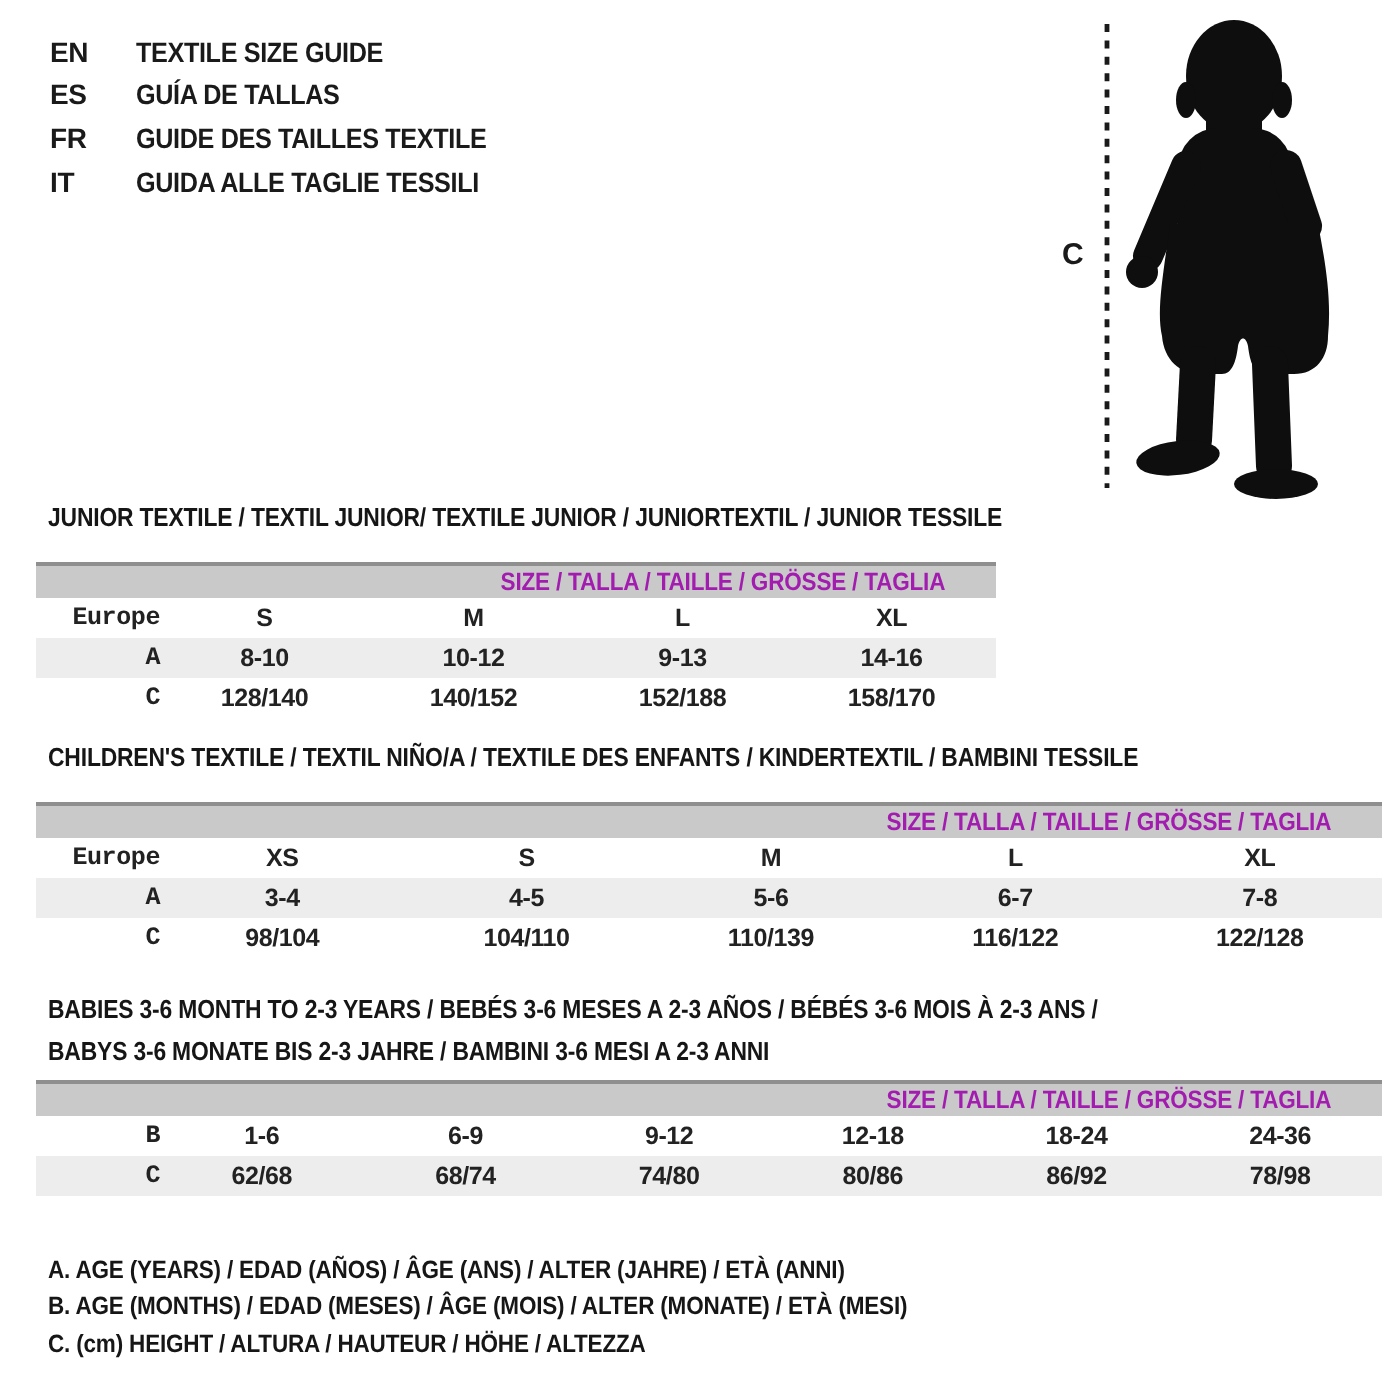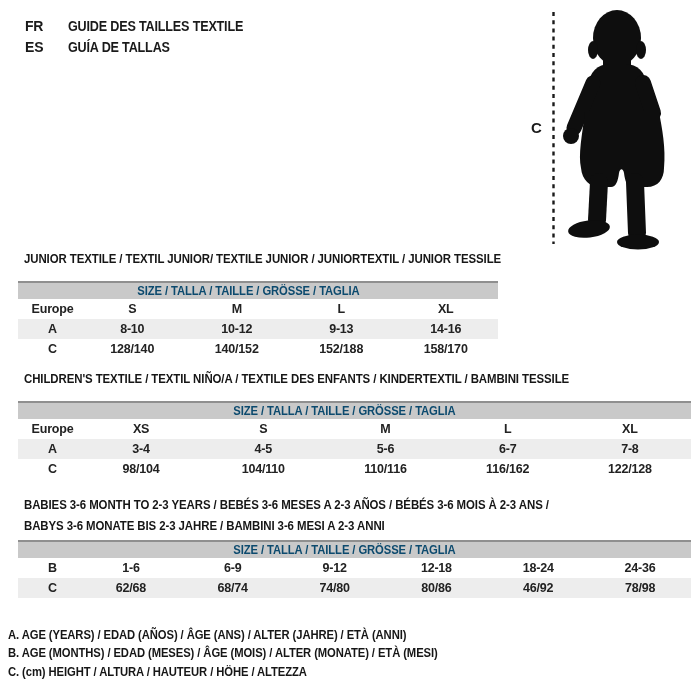--- a/index.html
+++ b/index.html
@@ -33,53 +33,61 @@
   
   .size-table {
     position:absolute; border-collapse:collapse; table-layout:fixed;
     font-size:12.5px; color:#222;
   }
   .t1 { left:18px; top:281px; width:480px; }
   .t2 { left:18px; top:401px; width:673px; }
   .t3 { left:18px; top:540px; width:673px; }
   .size-table th.bar {
     background:#c9c9c9; border-top:2px solid #8f8f8f;
-    height:16px; text-align:center; font-weight:700; color:#0c4a6e; padding:0;
+    height:16px; text-align:right; font-weight:700; color:#a21caf; padding:0;
   }
   .size-table th.bar .bar-text {
     display:inline-block; padding-left:7px; white-space:nowrap;
     letter-spacing:-0.1px; transform:scaleX(0.9); transform-origin:left center;
     font-size:12.5px;
   }
   .size-table td {
     height:20px; text-align:center; font-weight:700; letter-spacing:-0.2px; padding:0;
   }
-  .size-table td.row-label { text-align:center; padding-left:7px; }
+  .size-table td.row-label { text-align:right; padding-left:7px;font-family:Liberation Mono, monospace; }
   .size-table tbody tr:nth-child(2) { background:#ededed; }
 
   
-  .legend { position:absolute; left:8px; top:626px; }
+  .legend { position:absolute; left:24px; top:626px; }
   .legend-line {
     font-size:12.5px; font-weight:700; line-height:18.3px; white-space:nowrap;
     letter-spacing:-0.1px; transform:scaleX(0.9); transform-origin:left top; color:#161616;
   }
 </style>
 </head>
 <body>
 
 <div class="canvas">
 
   <div class="languages">
       <div class="lang-row">
+        <span class="lang-code">EN</span>
+        <span class="lang-label">TEXTILE SIZE GUIDE</span>
+      </div>
+      <div class="lang-row">
+        <span class="lang-code">ES</span>
+        <span class="lang-label">GUÍA DE TALLAS</span>
+      </div>
+      <div class="lang-row">
         <span class="lang-code">FR</span>
         <span class="lang-label">GUIDE DES TAILLES TEXTILE</span>
       </div>
       <div class="lang-row">
-        <span class="lang-code">ES</span>
-        <span class="lang-label">GUÍA DE TALLAS</span>
+        <span class="lang-code">IT</span>
+        <span class="lang-label">GUIDA ALLE TAGLIE TESSILI</span>
       </div>
     </div>
 
   <svg class="figure-svg" viewBox="0 0 150 255" aria-hidden="true">
     <line x1="5.5" y1="12" x2="5.5" y2="244" stroke="#1a1a1a" stroke-width="2.4" stroke-dasharray="4 4.2"></line>
     <g fill="#0e0e0e">
       <ellipse cx="69" cy="38" rx="24" ry="28"></ellipse>
       <ellipse cx="45" cy="50" rx="5" ry="9"></ellipse>
       <ellipse cx="93" cy="50" rx="5" ry="9"></ellipse>
       <rect x="55" y="52" width="28" height="18"></rect>
@@ -168,22 +176,22 @@
           <td>3-4</td>
           <td>4-5</td>
           <td>5-6</td>
           <td>6-7</td>
           <td>7-8</td>
         </tr>
         <tr>
           <td class="row-label">C</td>
           <td>98/104</td>
           <td>104/110</td>
-          <td>110/116</td>
-          <td>116/162</td>
+          <td>110/139</td>
+          <td>116/122</td>
           <td>122/128</td>
         </tr>
       </tbody>
     </table>
 
   <div class="section-title s3t">
       <div>BABIES 3-6 MONTH TO 2-3 YEARS / BEBÉS 3-6 MESES A 2-3 AÑOS / BÉBÉS 3-6 MOIS À 2-3 ANS /</div>
       <div>BABYS 3-6 MONATE BIS 2-3 JAHRE / BAMBINI 3-6 MESI A 2-3 ANNI</div>
     </div>
   <table class="size-table t3">
@@ -210,21 +218,21 @@
           <td>12-18</td>
           <td>18-24</td>
           <td>24-36</td>
         </tr>
         <tr>
           <td class="row-label">C</td>
           <td>62/68</td>
           <td>68/74</td>
           <td>74/80</td>
           <td>80/86</td>
-          <td>46/92</td>
+          <td>86/92</td>
           <td>78/98</td>
         </tr>
       </tbody>
     </table>
 
   <div class="legend">
       <div class="legend-line">A. AGE (YEARS) / EDAD (AÑOS) / ÂGE (ANS) / ALTER (JAHRE) / ETÀ (ANNI)</div>
       <div class="legend-line">B. AGE (MONTHS) / EDAD (MESES) / ÂGE (MOIS) / ALTER (MONATE) / ETÀ (MESI)</div>
       <div class="legend-line">C. (cm) HEIGHT / ALTURA / HAUTEUR / HÖHE / ALTEZZA</div>
     </div>

